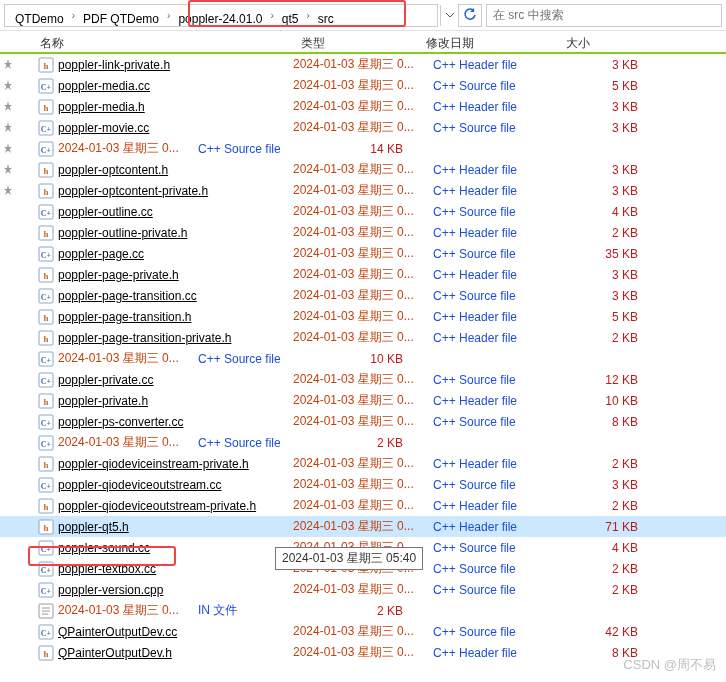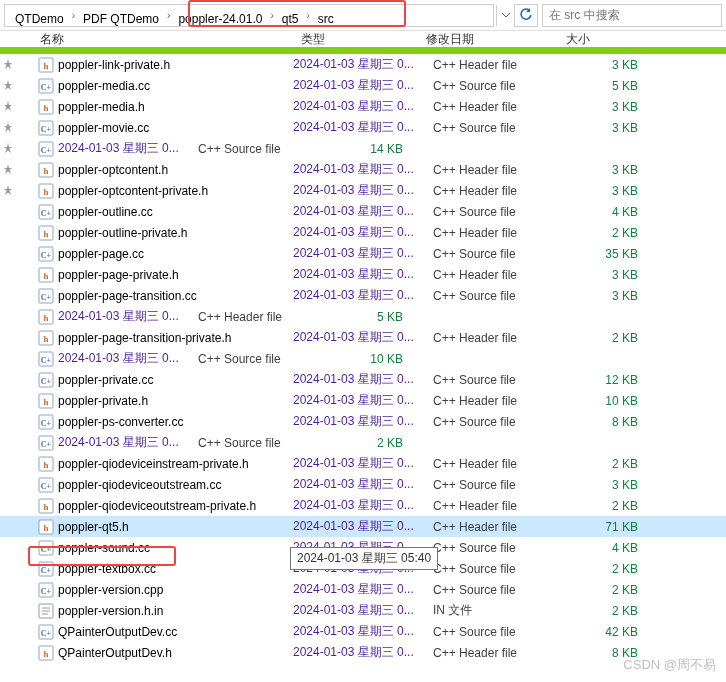--- a/index.html
+++ b/index.html
@@ -6,38 +6,38 @@
 body { font-family: "Microsoft YaHei", "Segoe UI", Tahoma, sans-serif; font-size: 12px; background: #fff; color: #000; width: 726px; height: 682px; overflow: hidden; position: relative; }
 .toolbar { display: flex; align-items: center; height: 31px; border-bottom: 1px solid #e1e1e1; padding: 0 4px; }
 .breadcrumb { display: flex; align-items: center; flex: 1; height: 23px; border: 1px solid #ccc; background: #fff; padding: 0 4px; position: relative; margin-right: 2px; }
 .crumb { display: flex; align-items: flex-end; padding: 0 6px; height: 100%; cursor: pointer; }
 .crumb-sep { color: #666; padding: 0 2px; font-size: 10px; }
 .highlight-box { position: absolute; border: 2px solid #ef4444; border-radius: 3px; pointer-events: none; z-index: 10; }
 .hb-breadcrumb { left: 188px; top: 0px; width: 218px; height: 27px; }
 .hb-file { left: 28px; top: 546px; width: 148px; height: 20px; }
 .dd-btn { width: 18px; height: 21px; display: flex; align-items: center; justify-content: center; border-left: 1px solid #ccc; cursor: pointer; }
 .refresh-btn { width: 24px; height: 23px; display: flex; align-items: center; justify-content: center; border: 1px solid #ccc; cursor: pointer; margin-right: 4px; }
-.search { display: flex; align-items: center; height: 23px; width: 180px; border: 1px solid #ccc; padding: 0 6px; color: #999; background: #fff; }
+.search { display: flex; align-items: center; height: 23px; width: 236px; border: 1px solid #ccc; padding: 0 6px; color: #999; background: #fff; }
 .search input { border: none; outline: none; width: 100%; font-size: 12px; color: #555; background: transparent; }
-.headers { display: flex; align-items: center; height: 23px; border-bottom: 7px solid #84cc16; background: #fff; user-select: none; font-family: Liberation Mono, monospace; }
+.headers { display: flex; align-items: flex-end; height: 23px; border-bottom: 2px solid #84cc16; background: #fff; user-select: none; font-family: Liberation Mono, monospace; }
 .headers .hcol { padding: 0 6px; font-size: 12px; color: #333; border-right: 1px solid transparent; }
 .hcol.name { width: 295px; padding-left: 40px; }
 .hcol.date { width: 140px; }
 .hcol.type { width: 125px; }
 .hcol.size { width: 100px; text-align: left; }
 .filelist { position: relative; }
 .pin-col { position: absolute; left: 0; top: 0; width: 16px; }
 .row { display: flex; align-items: center; height: 21px; padding-left: 20px; }
 .row.selected { background: #cce8ff; }
 .row .icon { width: 16px; height: 16px; margin: 0 4px 0 18px; flex-shrink: 0; }
-.row .fname { width: 235px; white-space: nowrap; overflow: hidden; }
-.row .fdate { width: 140px; white-space: nowrap; overflow: hidden; color: #4c1d95; }
-.row .ftype { width: 125px; white-space: nowrap; overflow: hidden; color: #404040; }
-.row .fsize { width: 80px; text-align: right; white-space: nowrap; color: #15803d; }
-.tooltip { position: absolute; left: 290px; top: 547px; background: #fff; border: 1px solid #767676; padding: 2px 6px; font-size: 12px; z-index: 20; color: #333; }
+.row .fname { width: 235px; white-space: nowrap; overflow: hidden; text-decoration: underline; }
+.row .fdate { width: 140px; white-space: nowrap; overflow: hidden; color: #c2410c; }
+.row .ftype { width: 125px; white-space: nowrap; overflow: hidden; color: #1d4ed8; }
+.row .fsize { width: 80px; text-align: right; white-space: nowrap; color: #b91c1c; }
+.tooltip { position: absolute; left: 275px; top: 547px; background: #fff; border: 1px solid #767676; padding: 2px 6px; font-size: 12px; z-index: 20; color: #333; }
 .watermark { position: absolute; right: 10px; bottom: 8px; color: #bfbfbf; font-size: 13px; z-index: 5; }
 svg { display: block; }
 </style>
 </head>
 <body>
 
 <div class="toolbar">
   <div class="breadcrumb">
     <div class="crumb">
         <span>QTDemo</span>
@@ -272,20 +272,21 @@
       <span class="fsize">3 KB</span>
     </div>
     <div class="row">
       <span class="icon">
         <svg width="16" height="16">
           <rect x="1" y="1" width="14" height="14" fill="#fff" stroke="#8ba6c7" rx="1"></rect>
           <rect x="3" y="4" width="10" height="8" fill="none"></rect>
           <text x="8" y="12" font-size="9" font-weight="bold" fill="#c56b2c" text-anchor="middle" font-family="Consolas">h</text>
         </svg>
       </span>
+      <span class="fname">poppler-page-transition.h</span>
       <span class="fdate">2024-01-03 星期三 0...</span>
       <span class="ftype">C++ Header file</span>
       <span class="fsize">5 KB</span>
     </div>
     <div class="row">
       <span class="icon">
         <svg width="16" height="16">
           <rect x="1" y="1" width="14" height="14" fill="#fff" stroke="#8ba6c7" rx="1"></rect>
           <rect x="3" y="4" width="10" height="8" fill="none"></rect>
           <text x="8" y="12" font-size="9" font-weight="bold" fill="#c56b2c" text-anchor="middle" font-family="Consolas">h</text>
@@ -442,21 +443,20 @@
       <span class="ftype">C++ Source file</span>
       <span class="fsize">2 KB</span>
     </div>
     <div class="row">
       <span class="icon">
         <svg width="16" height="16">
           <rect x="1" y="1" width="14" height="14" fill="#fff" stroke="#999" rx="1"></rect>
           <path d="M4 5h8M4 8h8M4 11h6" stroke="#999" stroke-width="1"></path>
         </svg>
       </span>
-      <span class="fname">poppler-version.h.in</span>
       <span class="fdate">2024-01-03 星期三 0...</span>
       <span class="ftype">IN 文件</span>
       <span class="fsize">2 KB</span>
     </div>
     <div class="row">
       <span class="icon">
         <svg width="16" height="16">
           <rect x="1" y="1" width="14" height="14" fill="#fff" stroke="#8ba6c7" rx="1"></rect>
           <text x="8" y="12" font-size="8" font-weight="bold" fill="#4a6da7" text-anchor="middle" font-family="Consolas">C+</text>
         </svg>

